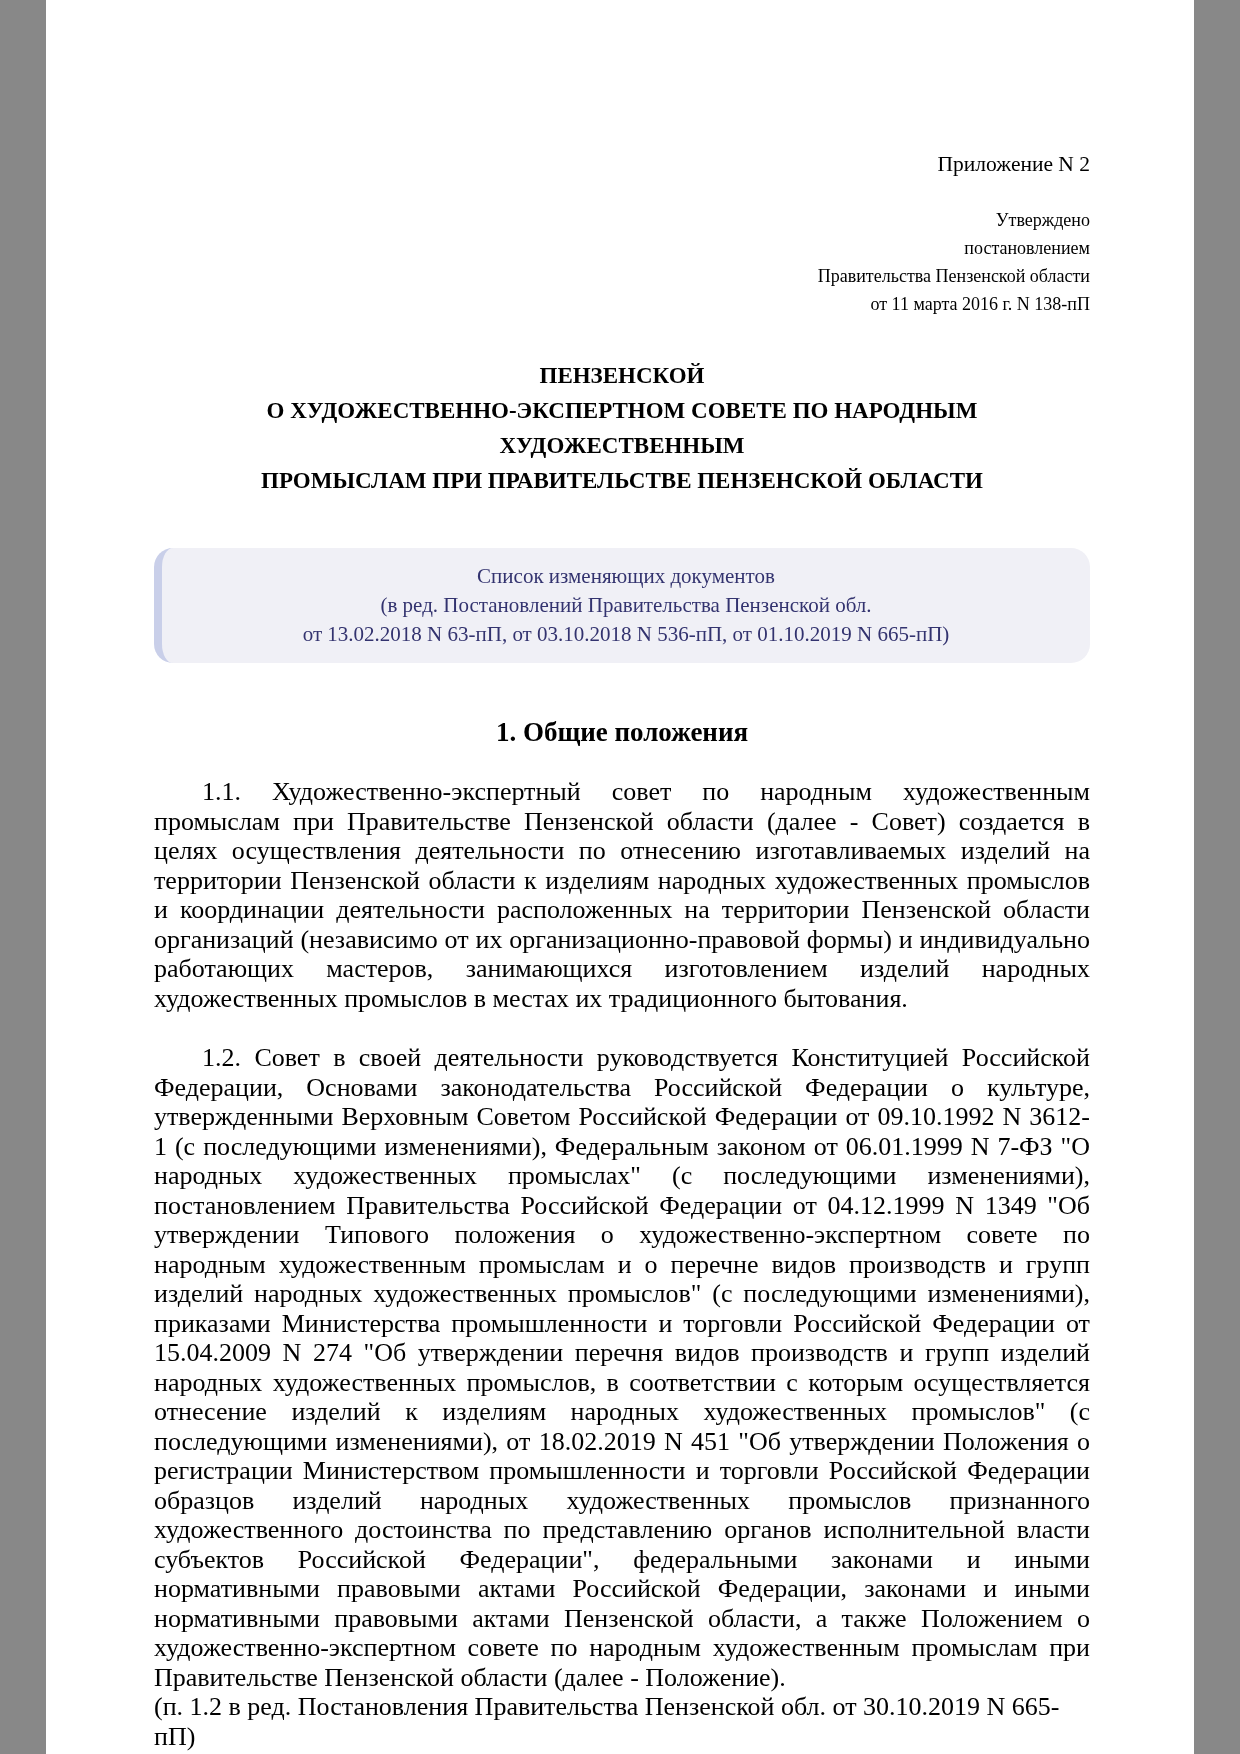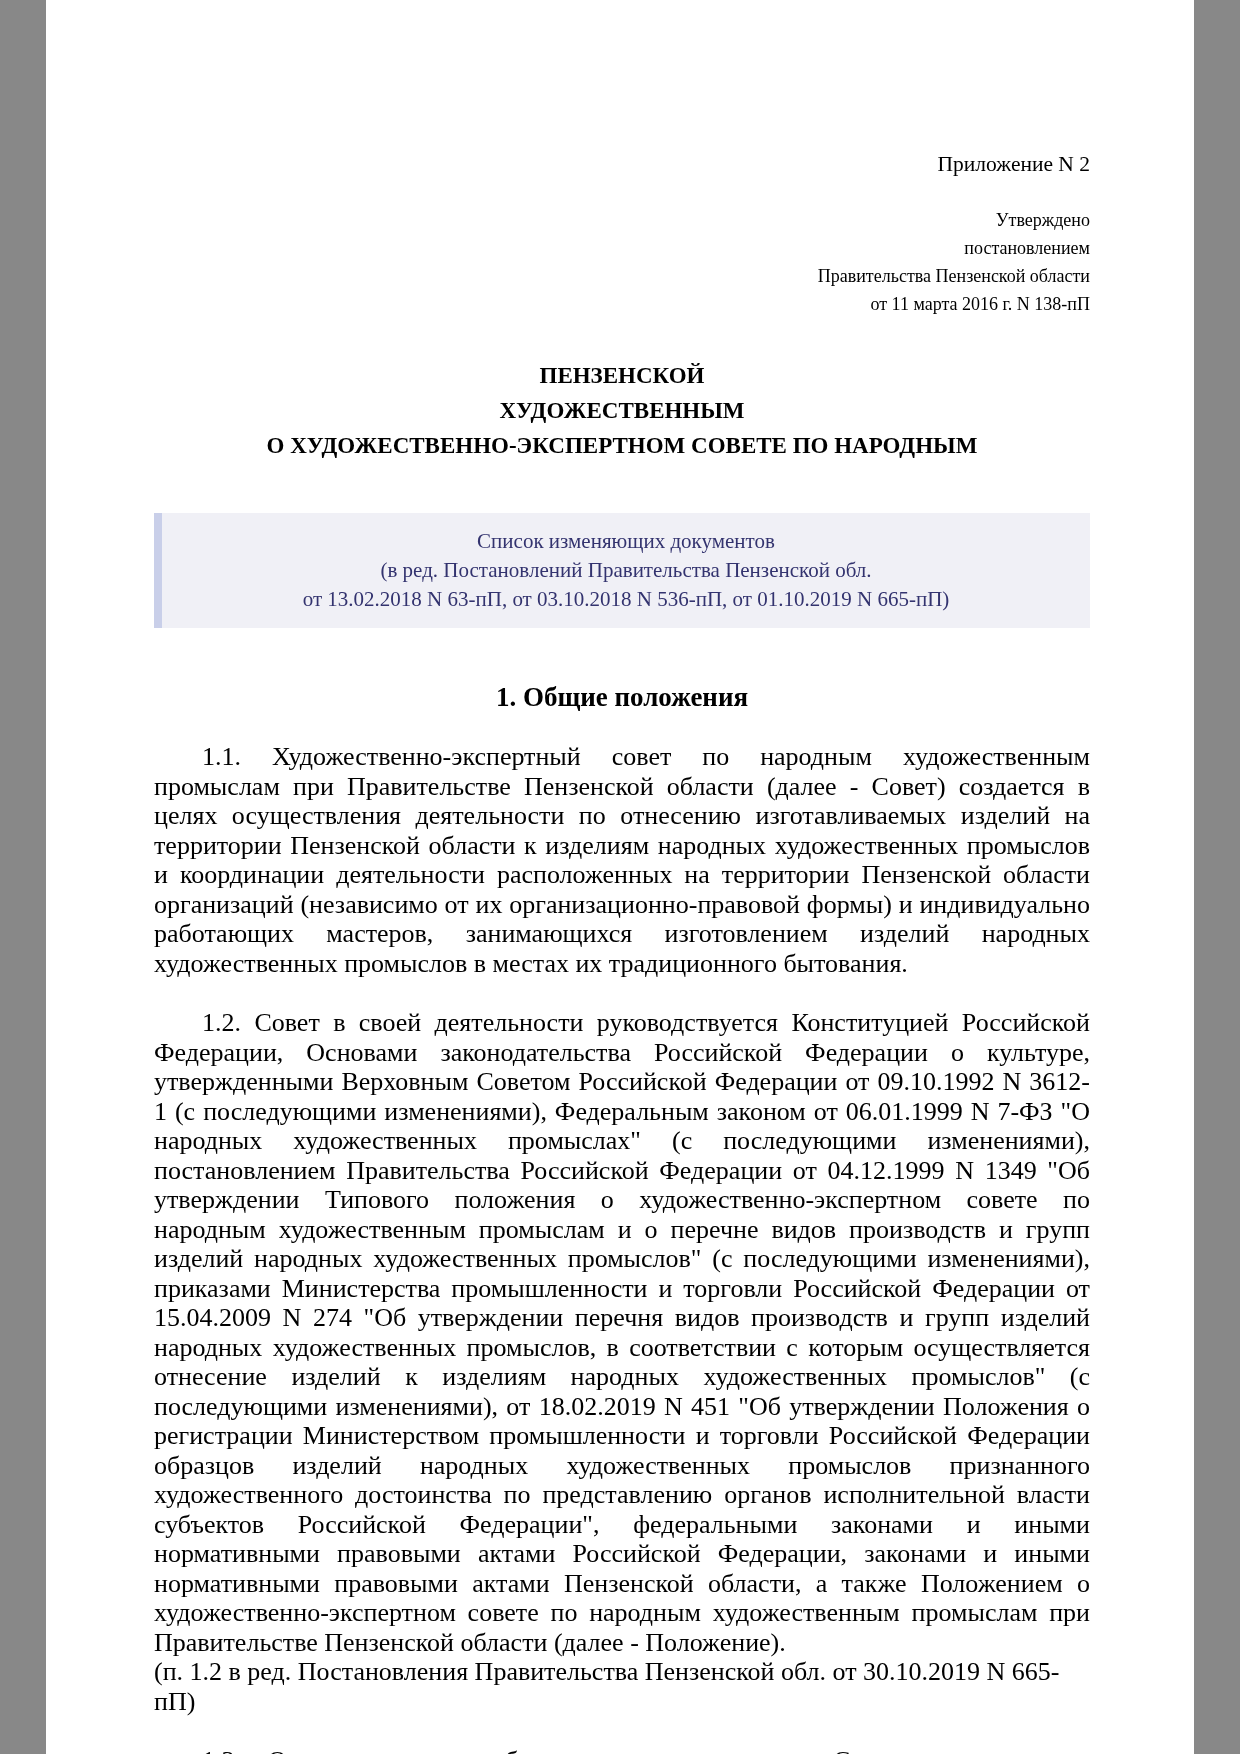--- a/index.html
+++ b/index.html
@@ -35,20 +35,21 @@
   }
   .amend-box {
     margin-top: 50px;
     background: var(--box_bg, #f0f0f6);
     border-left: 8px solid var(--box_border, #c9cfe9);
     padding: 14px 12px;
     text-align: center;
     color: var(--box_text, #33336f);
     font-size: 21px;
     line-height: 29px;
+    border-radius: 19px;
   }
   .section-heading {
     text-align: center;
     font-size: 27px;
     font-weight: bold;
     line-height: 30px;
     margin: 54px 0 0 0;
   }
   .para {
     font-size: 26px;
@@ -72,22 +73,23 @@
 
   <div class="approval">
     <div>Утверждено</div>
     <div>постановлением</div>
     <div>Правительства Пензенской области</div>
     <div>от 11 марта 2016 г. N 138-пП</div>
   </div>
 
   <div class="doc-title">
     <div>ПЕНЗЕНСКОЙ</div>
+    <div>О ХУДОЖЕСТВЕННО-ЭКСПЕРТНОМ СОВЕТЕ ПО НАРОДНЫМ</div>
     <div>ХУДОЖЕСТВЕННЫМ</div>
-    <div>О ХУДОЖЕСТВЕННО-ЭКСПЕРТНОМ СОВЕТЕ ПО НАРОДНЫМ</div>
+    <div>ПРОМЫСЛАМ ПРИ ПРАВИТЕЛЬСТВЕ ПЕНЗЕНСКОЙ ОБЛАСТИ</div>
   </div>
 
   <div class="amend-box">
     <div>Список изменяющих документов</div>
     <div>(в ред. Постановлений Правительства Пензенской обл.</div>
     <div>от 13.02.2018 N 63-пП, от 03.10.2018 N 536-пП, от 01.10.2019 N 665-пП)</div>
   </div>
 
   <div class="section-heading">1. Общие положения</div>
 

